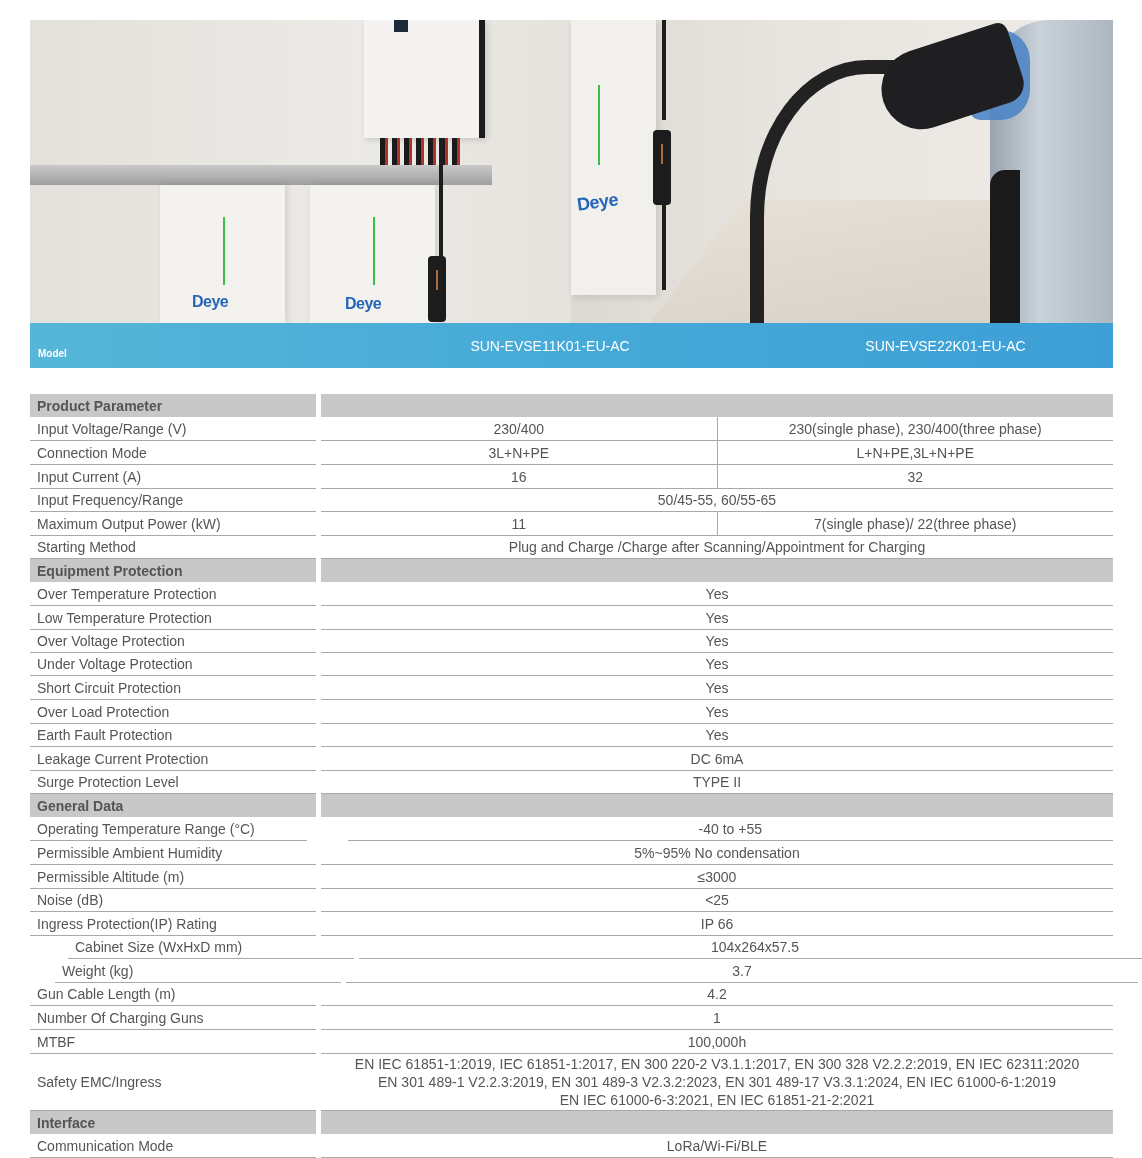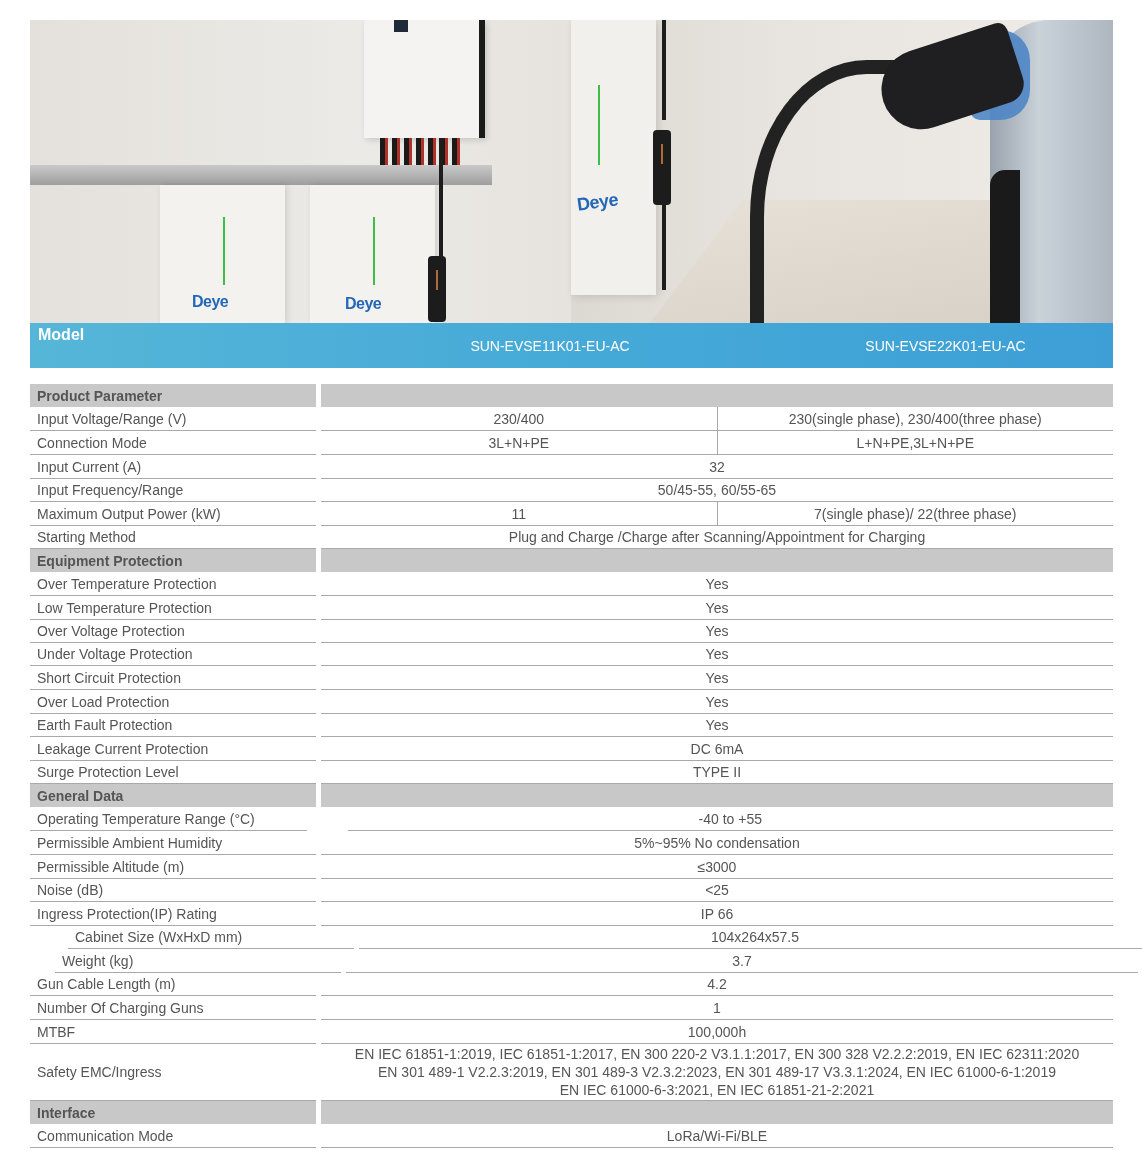--- a/index.html
+++ b/index.html
@@ -39,26 +39,26 @@
              border-radius:40px 10px 20px 40px; transform:rotate(-18deg); }
   .ev-car { position:absolute; left:960px; top:0; width:123px; height:303px;
             background:linear-gradient(90deg,#9aa3ad,#c9d1d9 40%,#aeb7c0); border-radius:60px 0 0 0; }
   .ev-flap { position:absolute; left:940px; top:10px; width:60px; height:90px; background:#4f86c6;
              border-radius:10px 30px 30px 10px; opacity:.9; }
   .ev-tire { position:absolute; left:960px; top:150px; width:30px; height:153px; background:#1a1a1a; border-radius:15px 0 0 0; }
 
   
   .model-bar { position:absolute; left:30px; top:323px; width:1083px; height:45px;
                background:linear-gradient(90deg,#56b6d8 0%,#46aad8 50%,#3d9fd6 100%); color:#fff; }
-  .model-label { position:absolute; left:8px; top:3px; font-size:16px; font-weight:bold; }
+  .model-label { position:absolute; left:8px; top:25px; font-size:10px; font-weight:bold; }
   .model-a { position:absolute; left:322px; width:396px; top:15px; text-align:center; font-size:14px; }
   .model-b { position:absolute; left:718px; width:395px; top:15px; text-align:center; font-size:14px; }
 
   
-  .spec { position:absolute; left:30px; top:384px; width:1083px; }
+  .spec { position:absolute; left:30px; top:394px; width:1083px; }
   .row { position:relative; display:flex; width:1083px; }
   .row .lbl { width:286px; padding-left:7px; box-sizing:border-box; font-size:14px; color:#555;
               border-bottom:1px solid #a9a9a9; display:flex; align-items:center; white-space:nowrap; }
   .row .gap { width:5px; }
   .row .val { width:792px; border-bottom:1px solid #a9a9a9; display:flex; }
   .row .cell { flex:1; display:flex; align-items:center; justify-content:center; font-size:14px; color:#555; text-align:center; }
   .row .cell + .cell { border-left:1px solid #a9a9a9; }
   .row.section .lbl { background:#c8c8c8; font-weight:bold; color:#555; border-bottom:none; }
   .row.section .val { background:#c8c8c8; border-bottom:none; }
   .row.multi .cell { line-height:18px; padding:1px 0; }
@@ -130,20 +130,21 @@
       <div class="gap"></div>
     <div class="val">
         <div class="cell">3L+N+PE</div>
         <div class="cell">L+N+PE,3L+N+PE</div>
       </div>
   </div>
   <div class="row" style="height:24px;">
     <div class="lbl">Input Current (A)</div>
       <div class="gap"></div>
     <div class="val">
+        <div class="cell">16</div>
         <div class="cell">32</div>
       </div>
   </div>
   <div class="row" style="height:23px;">
     <div class="lbl">Input Frequency/Range</div>
       <div class="gap"></div>
     <div class="val">
         <div class="cell">50/45-55, 60/55-65</div>
       </div>
   </div>

